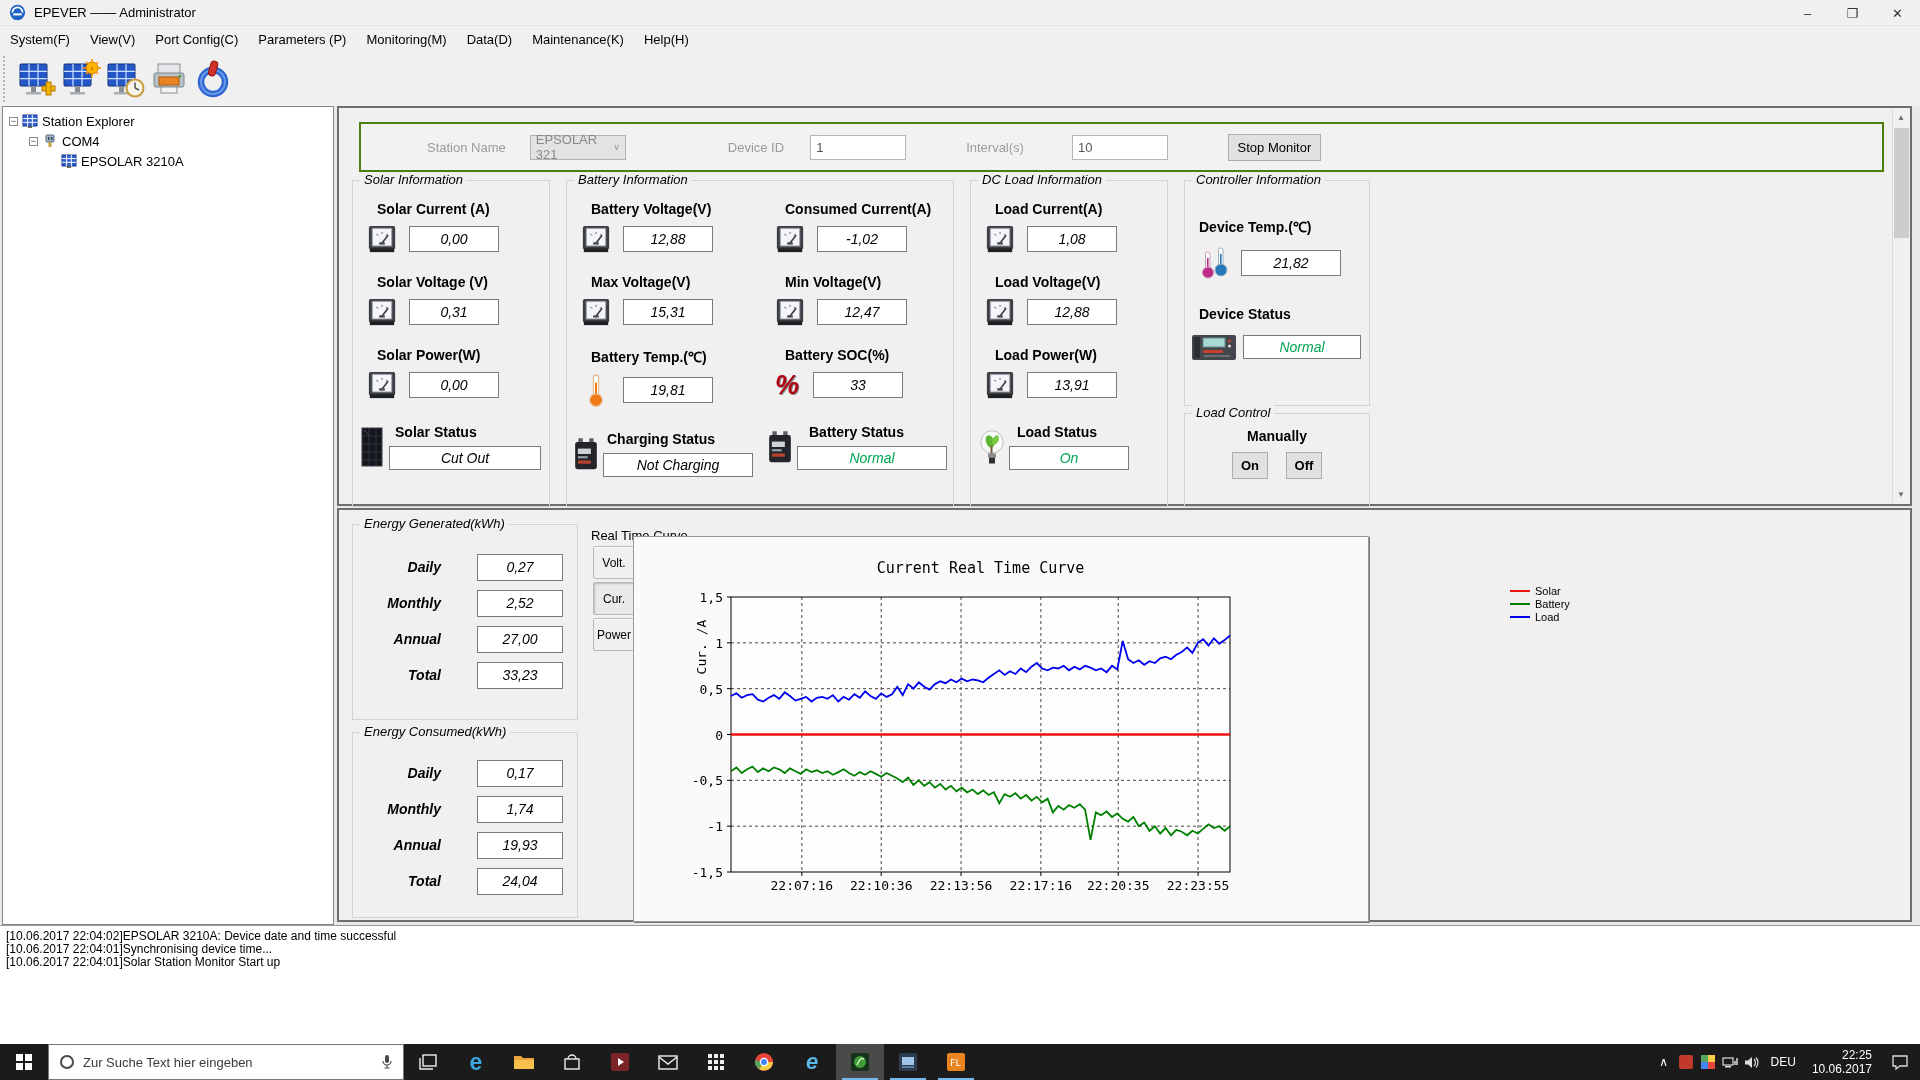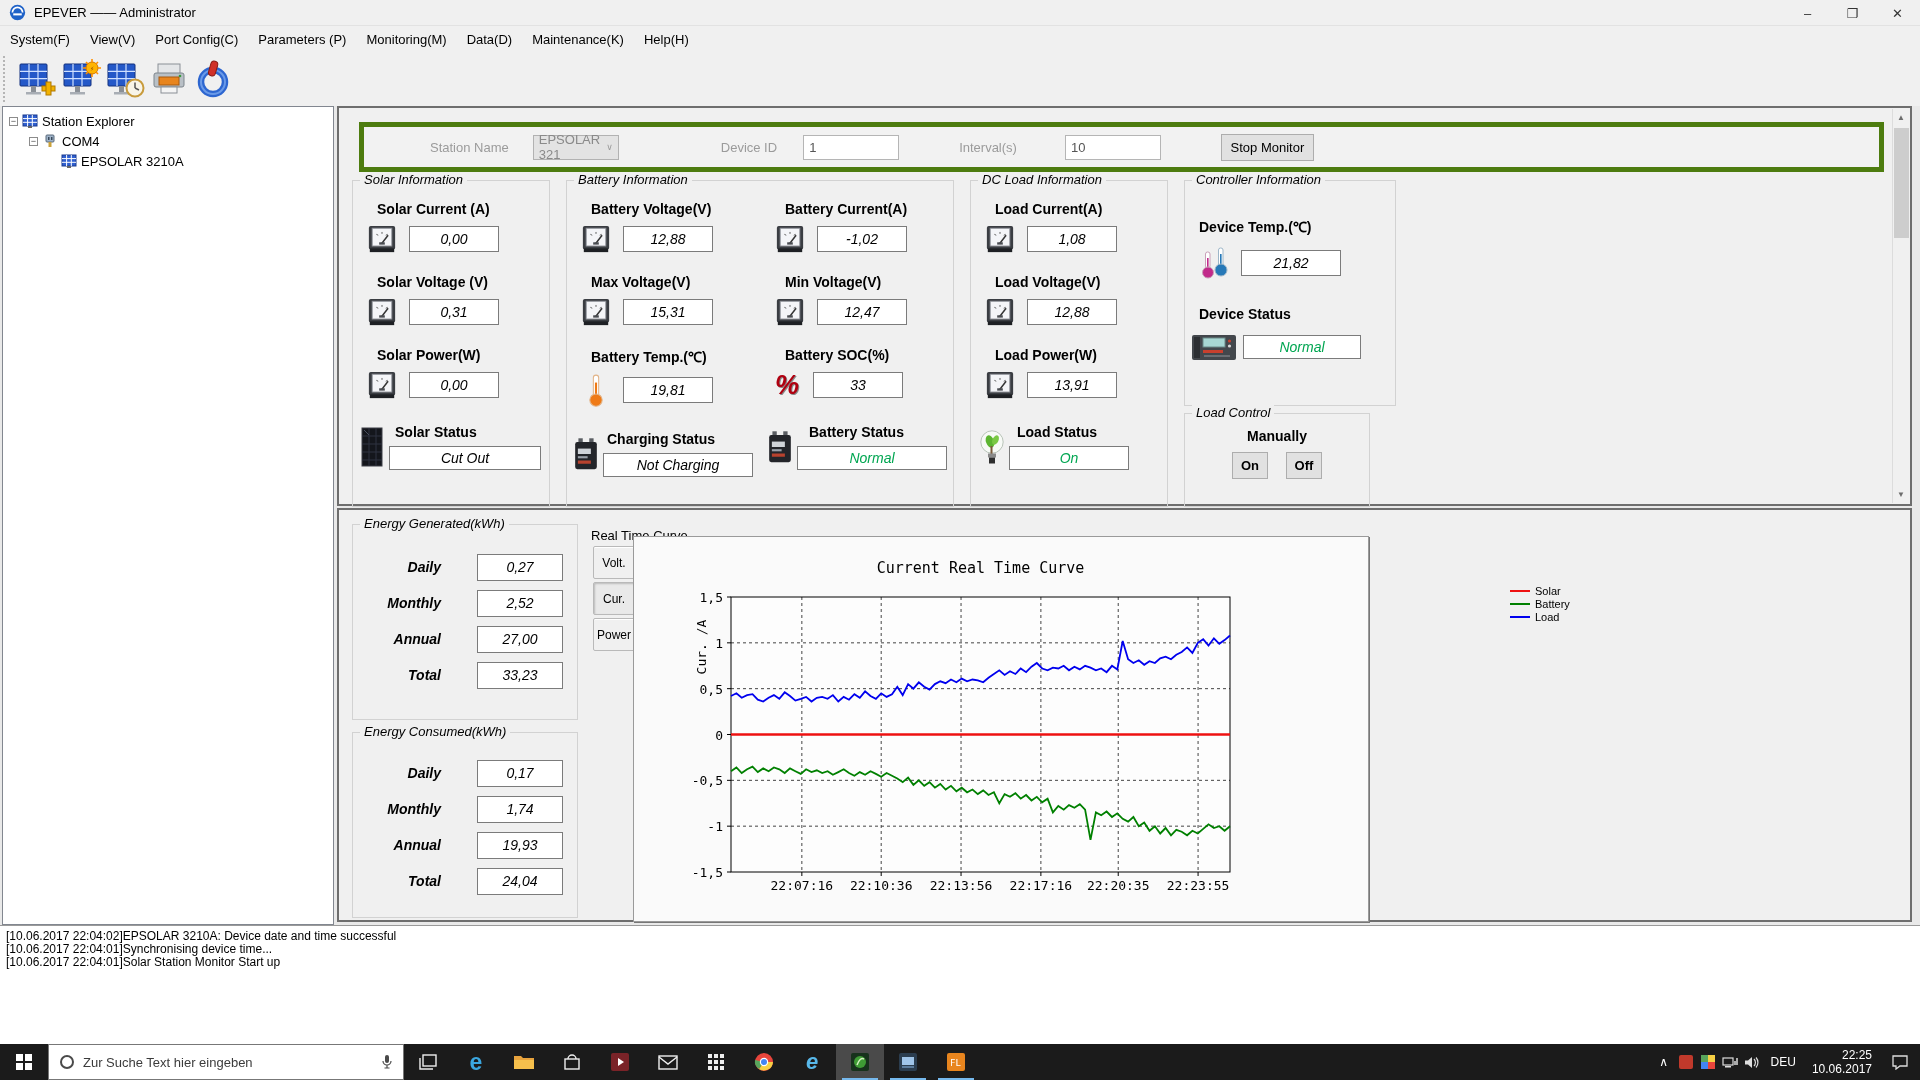--- a/index.html
+++ b/index.html
@@ -38,23 +38,23 @@
   .ticon { width:16px; height:16px; margin-right:4px; flex:none; }
 
   
   .topcontainer { position:absolute; left:337px; top:106px; width:1575px; height:400px;
     background:#f0f0f0; border:2px solid #6e6e6e; }
   .bottomcontainer { position:absolute; left:337px; top:508px; width:1575px; height:414px;
     background:#f0f0f0; border:2px solid #6e6e6e; }
 
   
   .formstrip { position:absolute; left:20px; top:14px; width:1525px; height:50px;
-    border:5px solid #4d7c0f; background:#f2f2f2; display:flex; align-items:center; font-size:13px; }
+    border:2px solid #4d7c0f; background:#f2f2f2; display:flex; align-items:center; font-size:13px; }
   .flabel { color:#9b9b9b; }
-  .combo { width:86px; height:25px; background:#e3e3e3; border:1px solid #b2b2b2; color:#8a8a8a;
+  .combo { width:96px; height:25px; background:#e3e3e3; border:1px solid #b2b2b2; color:#8a8a8a;
     display:flex; align-items:center; justify-content:space-between; padding:0 5px; font-size:13px; }
   .finput { width:96px; height:25px; border:1px solid #b5b5b5; background:#fff; font-size:13px;
     padding:0 5px; font-family:"Liberation Sans",sans-serif; color:#555; }
   .pushbtn { height:27px; background:#e1e1e1; border:1px solid #adadad; font-size:13px;
     display:flex; align-items:center; justify-content:center; }
 
   
   .gb { position:absolute; border:1px solid #d2d2d2; }
   .gtitle { position:absolute; top:-9px; left:7px; background:#f0f0f0; padding:0 4px;
     font-style:italic; font-size:13px; white-space:nowrap; }
@@ -404,21 +404,21 @@
             </svg>
           <div>
             <div class="ml" style="margin:0 0 6px 4px">Charging Status</div>
             <div class="sb" style="width: 150px; color: rgb(0, 0, 0);">Not Charging</div>
           </div>
         </div>
       </div>
     </div>
     <div style="position:absolute;left:194px;top:0;width:194px">
       <div class="metric">
-        <div class="ml">Battery Current(A)</div>
+        <div class="ml">Consumed Current(A)</div>
         <div class="mrow">
             <svg class="gicon">
               <use href="#sym-gauge"></use>
             </svg>
           <div class="vb">-1,02</div>
           </div>
       </div>
       <div class="metric">
         <div class="ml">Min Voltage(V)</div>
         <div class="mrow">
@@ -484,21 +484,21 @@
             <use href="#sym-bulb"></use>
           </svg>
         <div>
           <div class="ml" style="margin:0 0 6px 8px">Load Status</div>
           <div class="sb" style="width: 120px; color: rgb(0, 166, 81);">On</div>
         </div>
       </div>
     </div>
   </div>
 
-  <div class="gb" style="left:845px;top:72px;width:212px;height:226px">
+  <div class="gb" style="left:845px;top:72px;width:186px;height:226px">
     <span class="gtitle">Controller Information</span>
     <div class="ml" style="margin:36px 0 10px 14px">Device Temp.(℃)</div>
     <div class="mrow">
       <svg style="width:32px;height:34px;margin-right:10px">
           <use href="#sym-dualthermo"></use>
         </svg>
       <div class="vb" style="width:100px">21,82</div>
     </div>
     <div class="ml" style="margin:26px 0 10px 14px">Device Status</div>
     <div class="mrow" style="margin-left:6px">

